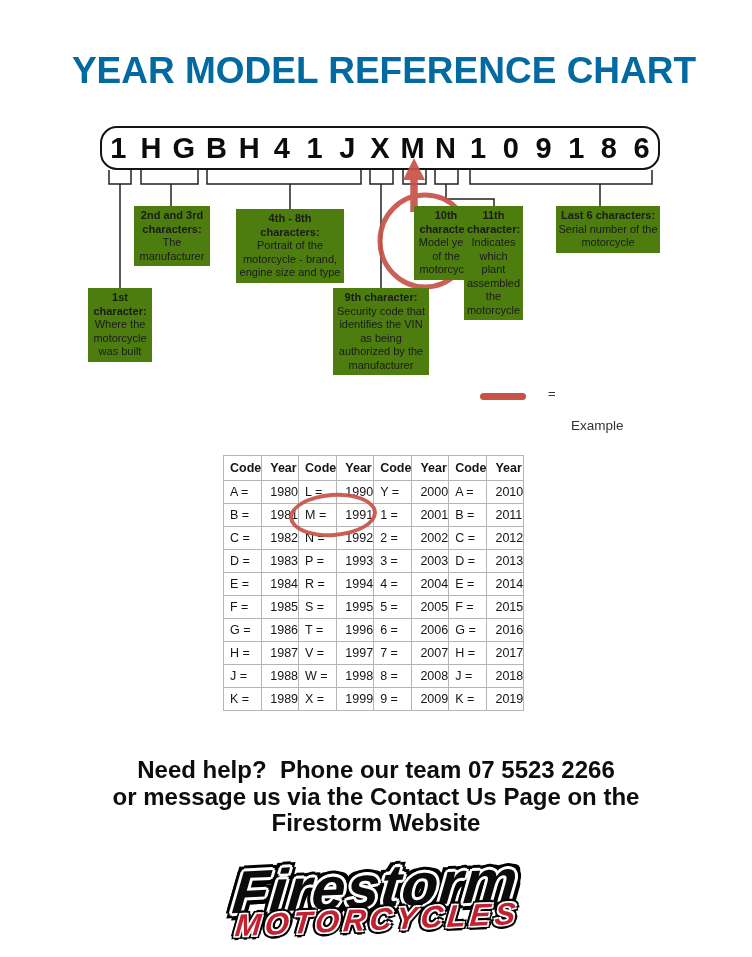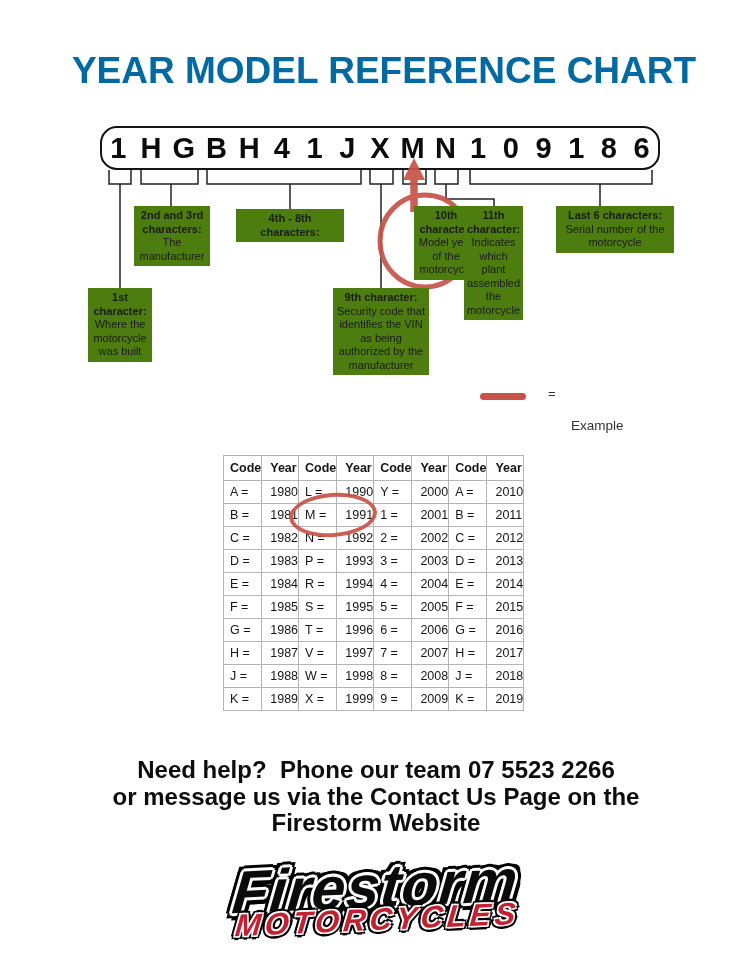--- a/index.html
+++ b/index.html
@@ -138,34 +138,35 @@
   <div class="callout" style="left:88px;top:288px;width:64px;">
     <span class="c-title">1st character:</span>
     <span class="c-body">Where the motorcycle was built</span>
   </div>
   <div class="callout" style="left:134px;top:206px;width:76px;">
     <span class="c-title">2nd and 3rd characters:</span>
     <span class="c-body">The manufacturer</span>
   </div>
   <div class="callout" style="left:236px;top:209px;width:108px;">
     <span class="c-title">4th - 8th characters:</span>
+    <span class="c-body">Portrait of the motorcycle - brand, engine size and type</span>
   </div>
   <div class="callout" style="left:333px;top:288px;width:96px;">
     <span class="c-title">9th character:</span>
     <span class="c-body">Security code that identifies the VIN as being authorized by the manufacturer</span>
   </div>
   <div class="callout" style="left:414px;top:206px;width:64px;">
     <span class="c-title">10th character:</span>
     <span class="c-body">Model year of the motorcycle</span>
   </div>
   <div class="callout" style="left:464px;top:206px;width:59px;">
     <span class="c-title">11th character:</span>
     <span class="c-body">Indicates which plant assembled the motorcycle</span>
   </div>
-  <div class="callout" style="left:556px;top:206px;width:118px;">
+  <div class="callout" style="left:556px;top:206px;width:104px;">
     <span class="c-title">Last 6 characters:</span>
     <span class="c-body">Serial number of the motorcycle</span>
   </div>
 
   <div id="legend-bar"></div>
   <span id="legend-equals">=</span>
   <span id="legend-label">Example</span>
 
   <table id="year-table">
     <thead>

